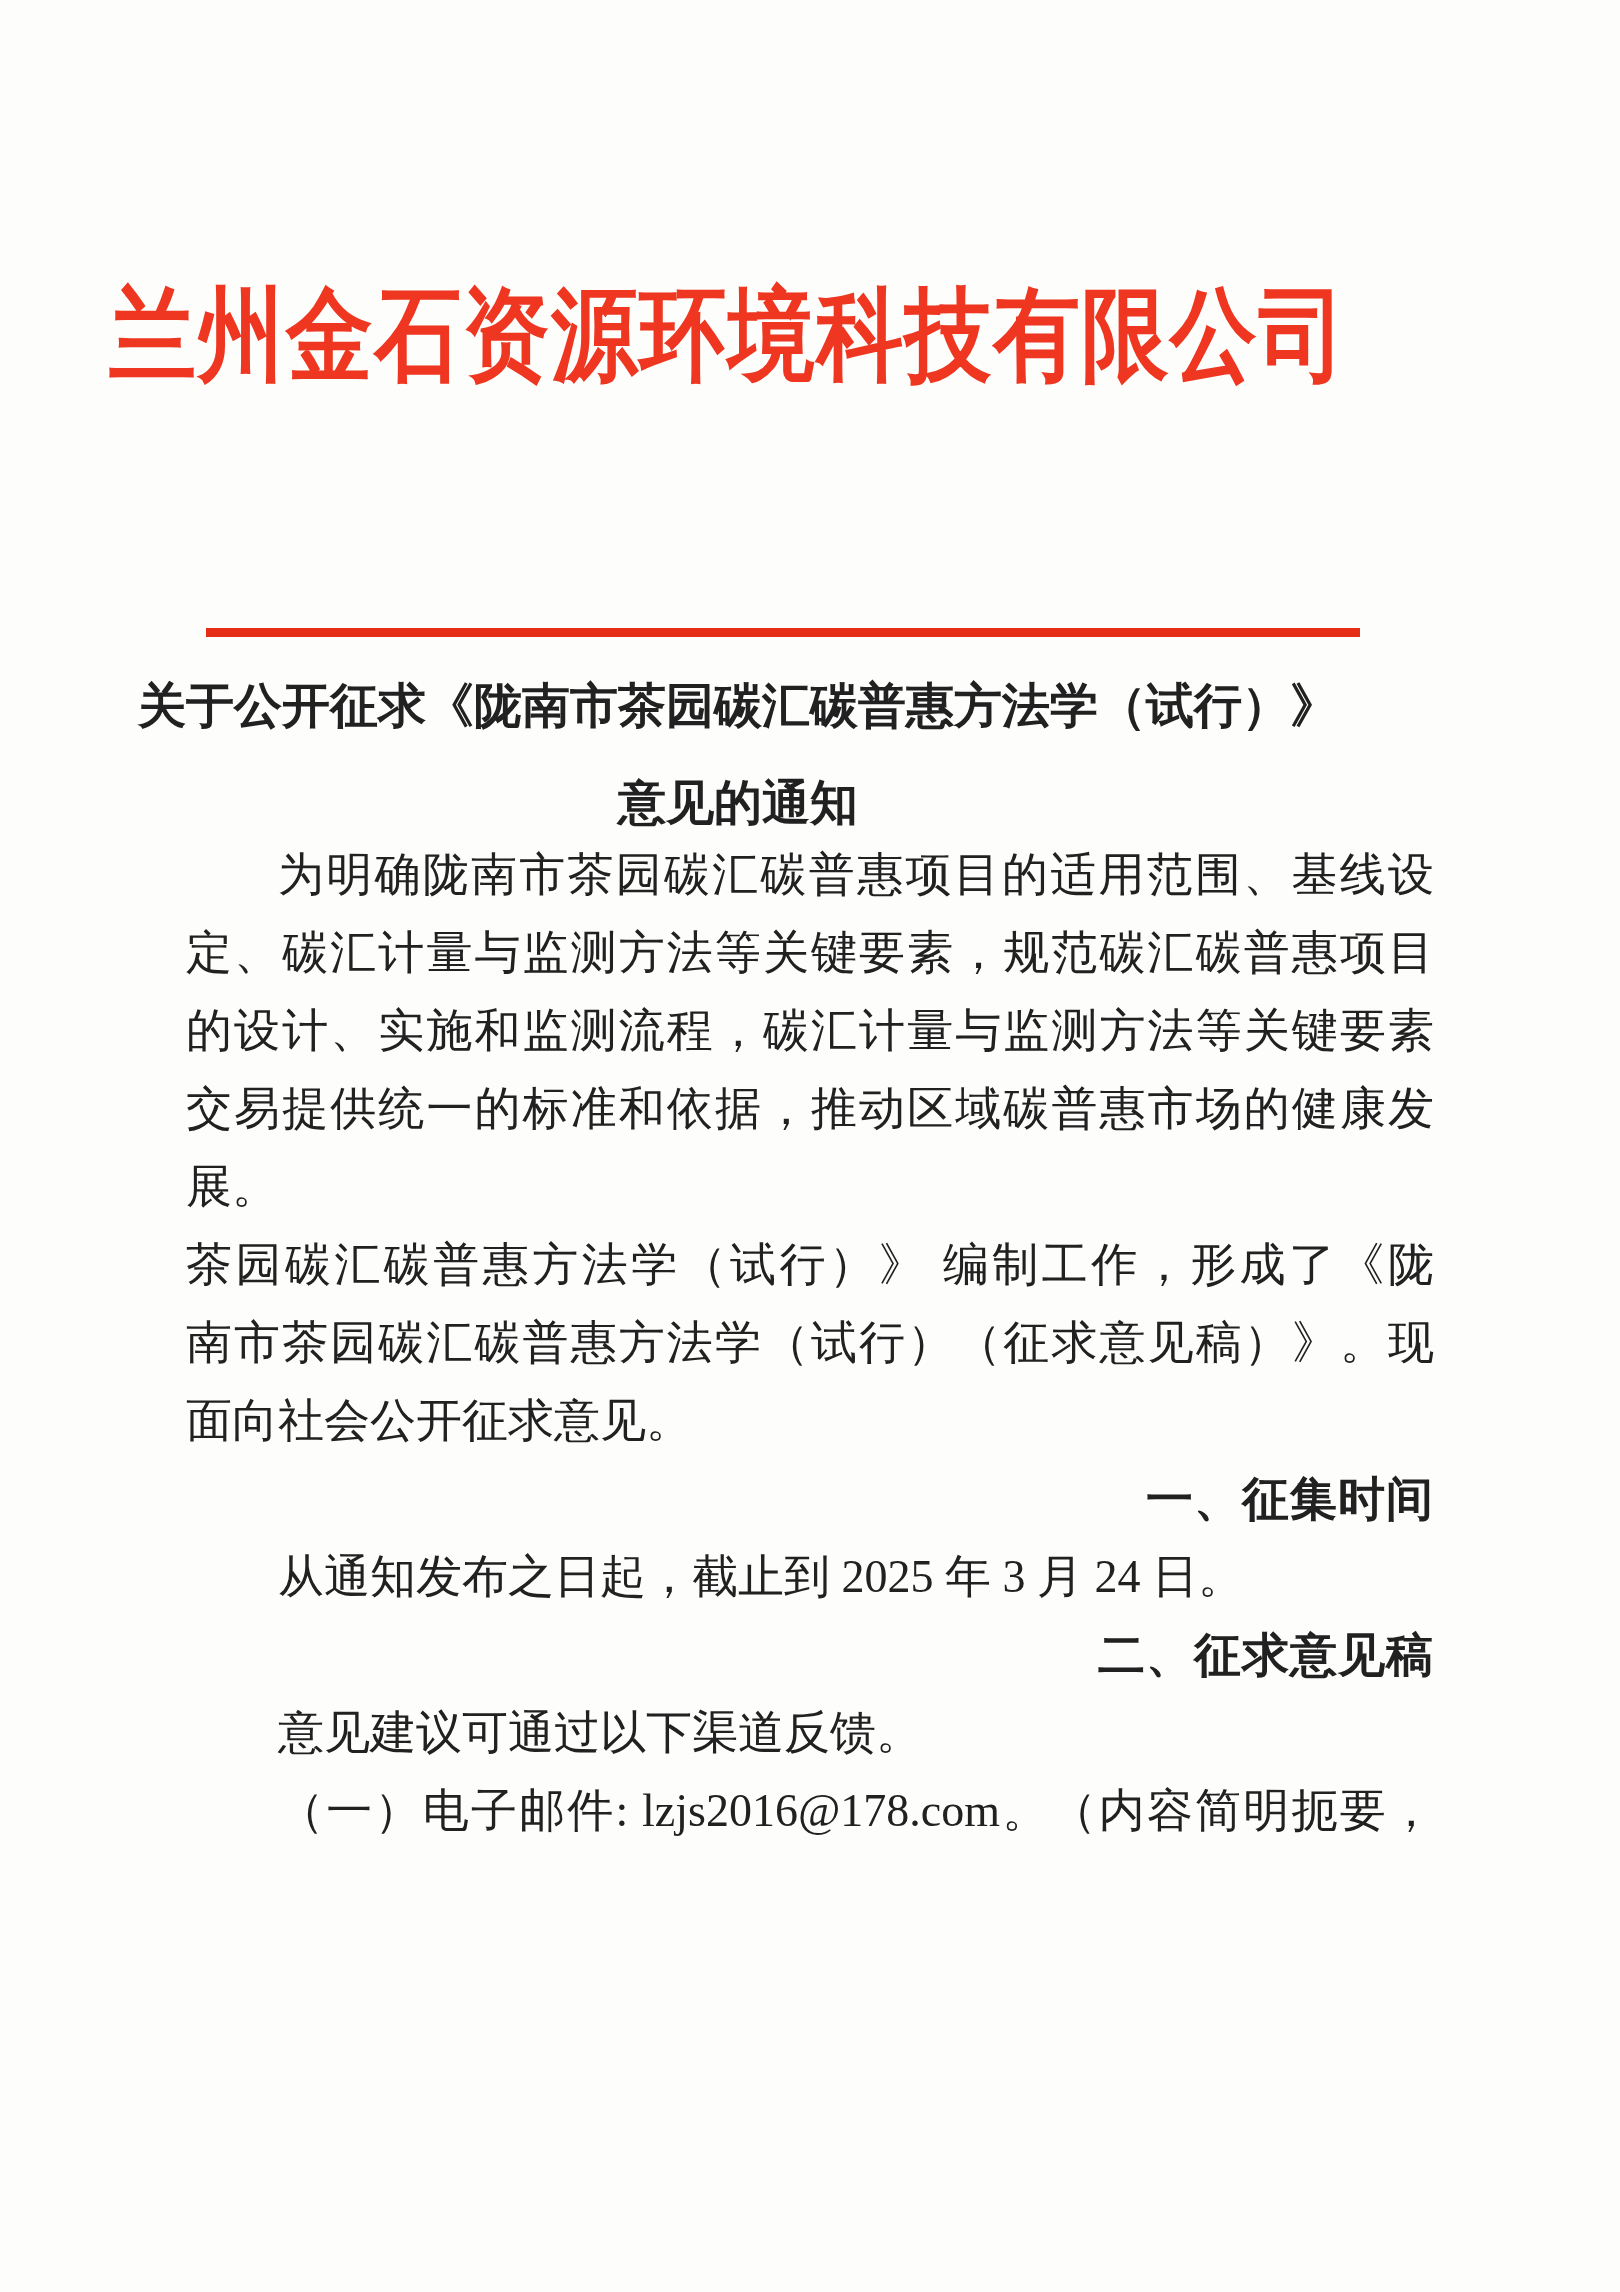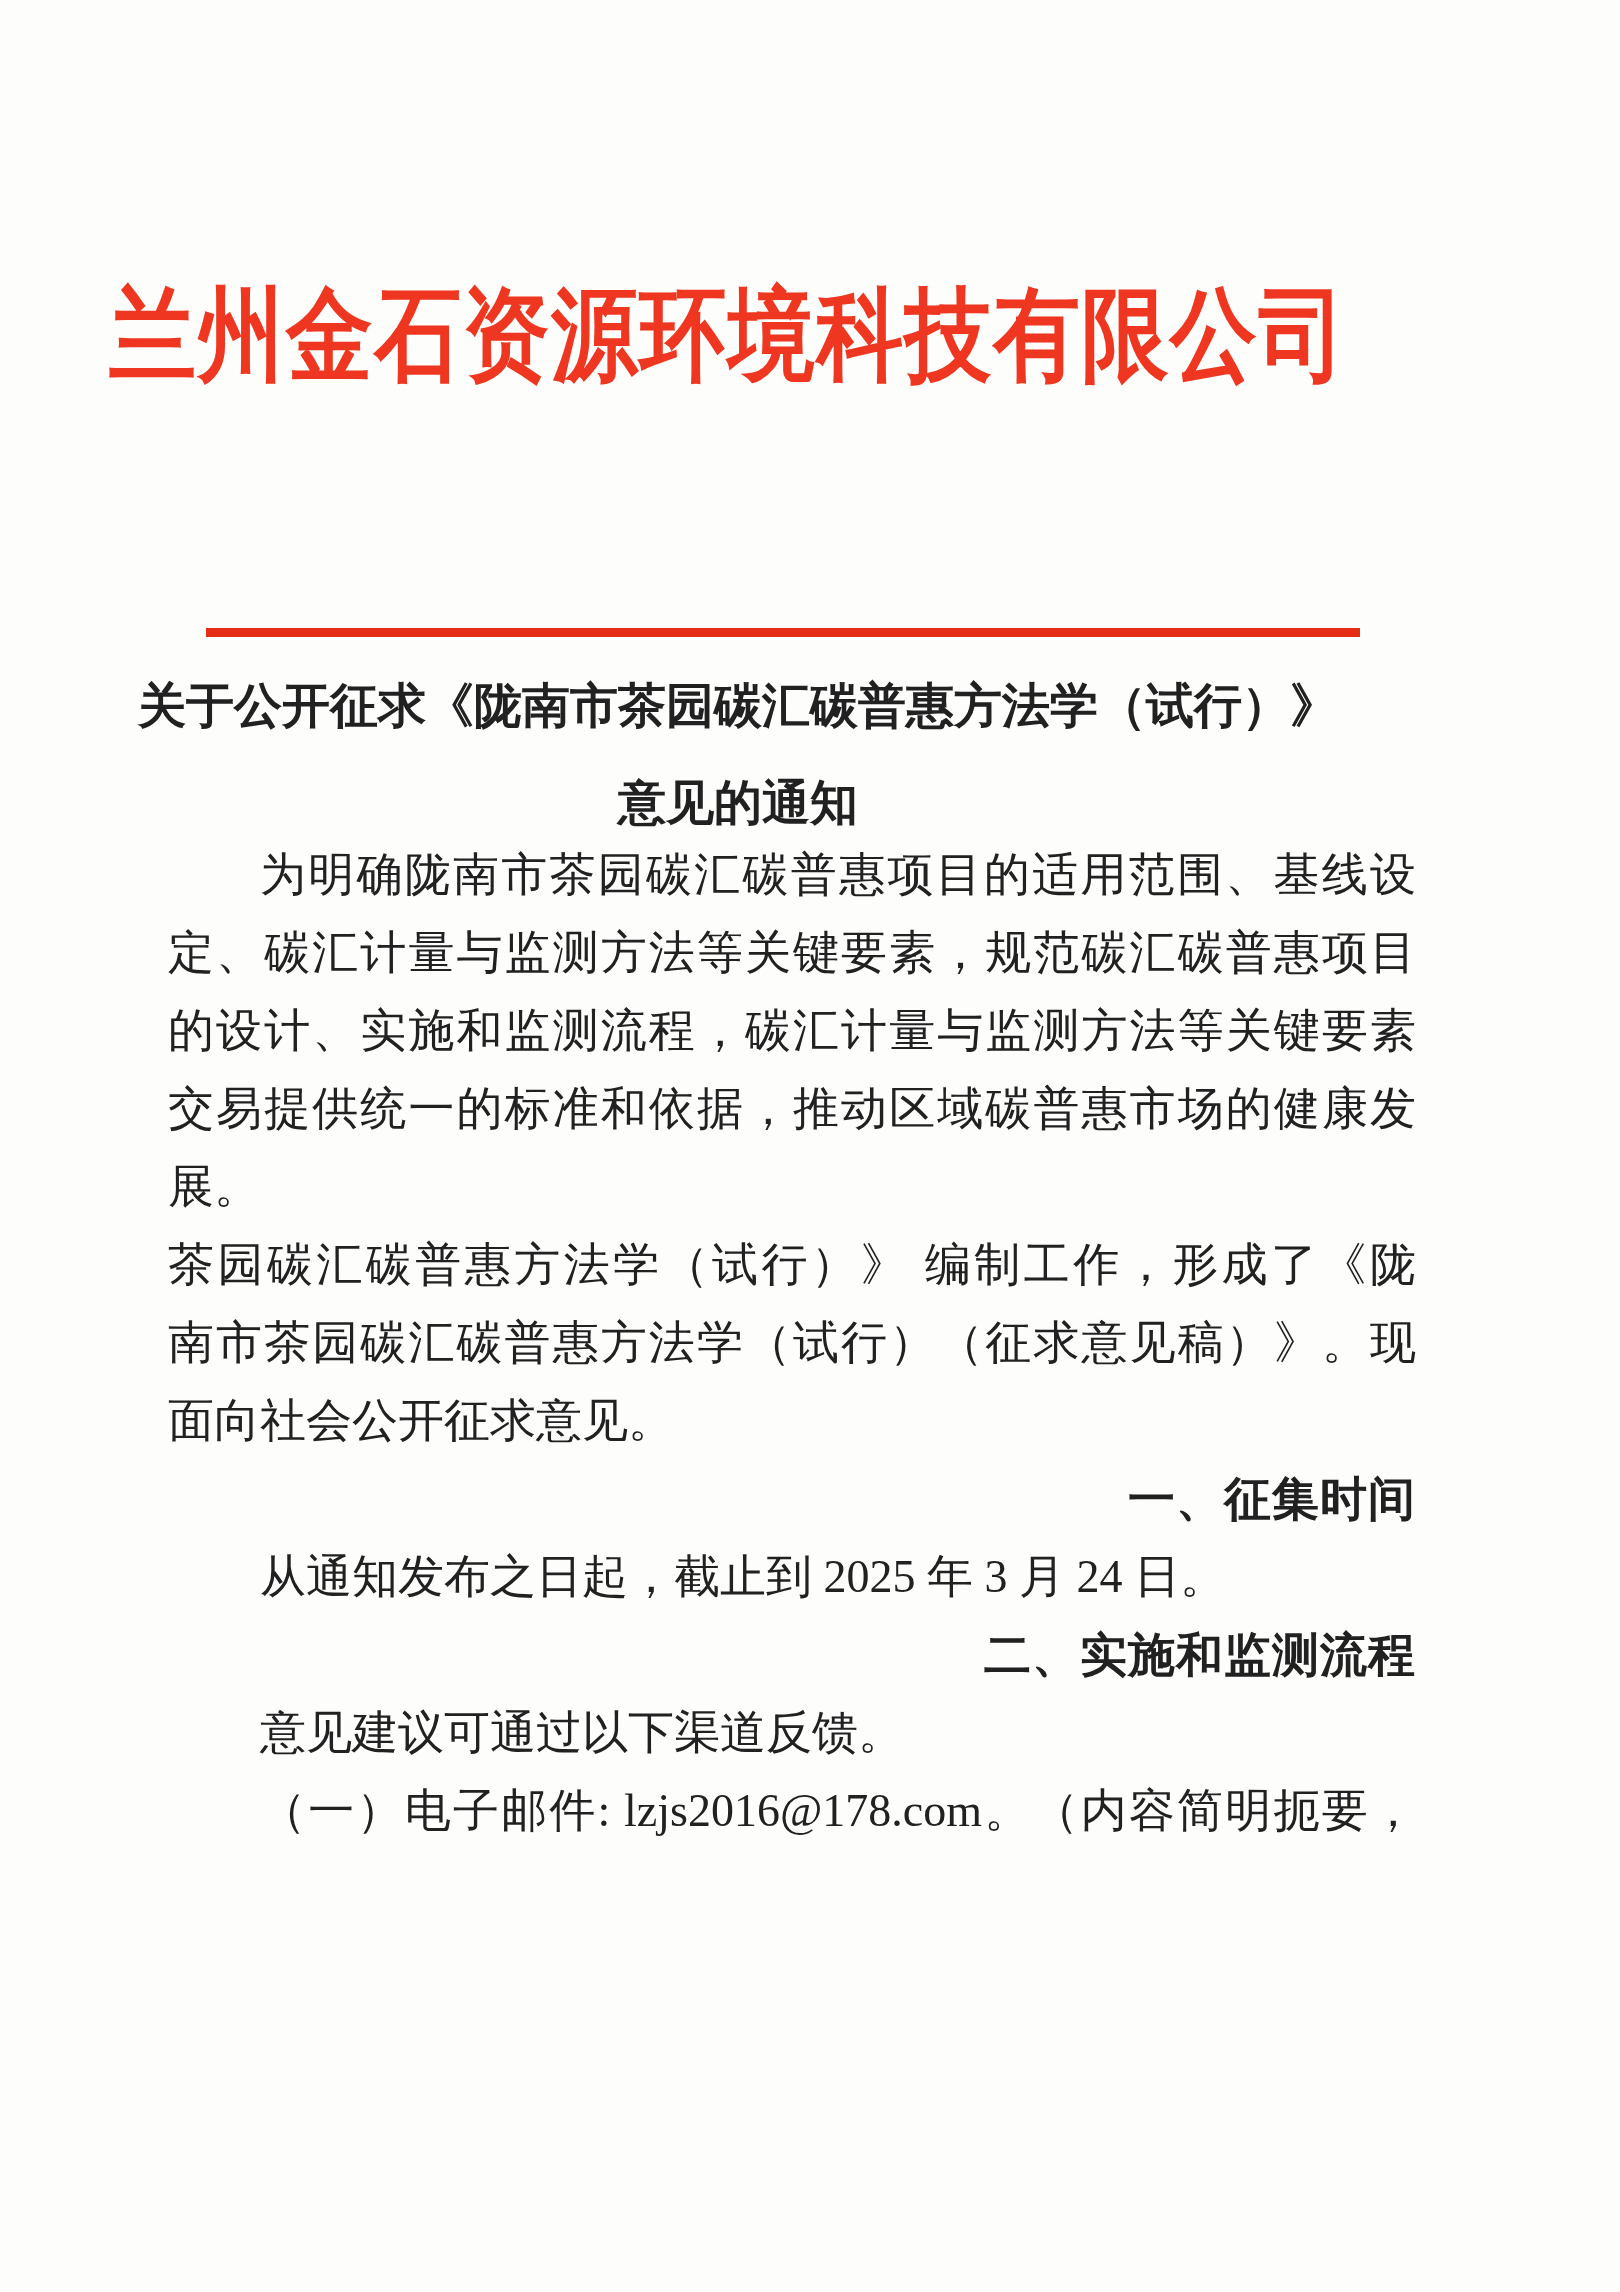--- a/index.html
+++ b/index.html
@@ -50,21 +50,21 @@
     font-size: 48px;
     line-height: 73px;
     letter-spacing: 0px;
     white-space: nowrap;
   }
   .doc-title.t1 { top: 669px; }
   .doc-title.t2 { top: 766px; }
 
   
   .body-col {
-    position: absolute; top: 836px; left: 168px;
+    position: absolute; top: 836px; left: 186px;
     width: 1248px;
     font-size: 46px;
   }
   .bline {
     height: 78px;
     line-height: 78px;
     white-space: nowrap;
   }
   .bline.just {
     white-space: normal;
@@ -103,20 +103,20 @@
     <div class="bline just">交易提供统一的标准和依据，推动区域碳普惠市场的健康发</div>
     <div class="bline">展。</div>
 
     <div class="bline just">茶园碳汇碳普惠方法学（试行）》 编制工作，形成了《陇</div>
     <div class="bline just">南市茶园碳汇碳普惠方法学（试行）（征求意见稿）》。现</div>
     <div class="bline">面向社会公开征求意见。</div>
 
     <div class="bline indent heading">一、征集时间</div>
     <div class="bline indent">从通知发布之日起，截止到 2025 年 3 月 24 日。</div>
 
-    <div class="bline indent heading">二、实施和监测流程</div>
+    <div class="bline indent heading">二、征求意见稿</div>
     <div class="bline indent">意见建议可通过以下渠道反馈。</div>
     <div class="bline indent just">（一）电子邮件: lzjs2016@178.com。（内容简明扼要，</div>
 
   </div>
 
 </div>
 
 
 </body></html>

